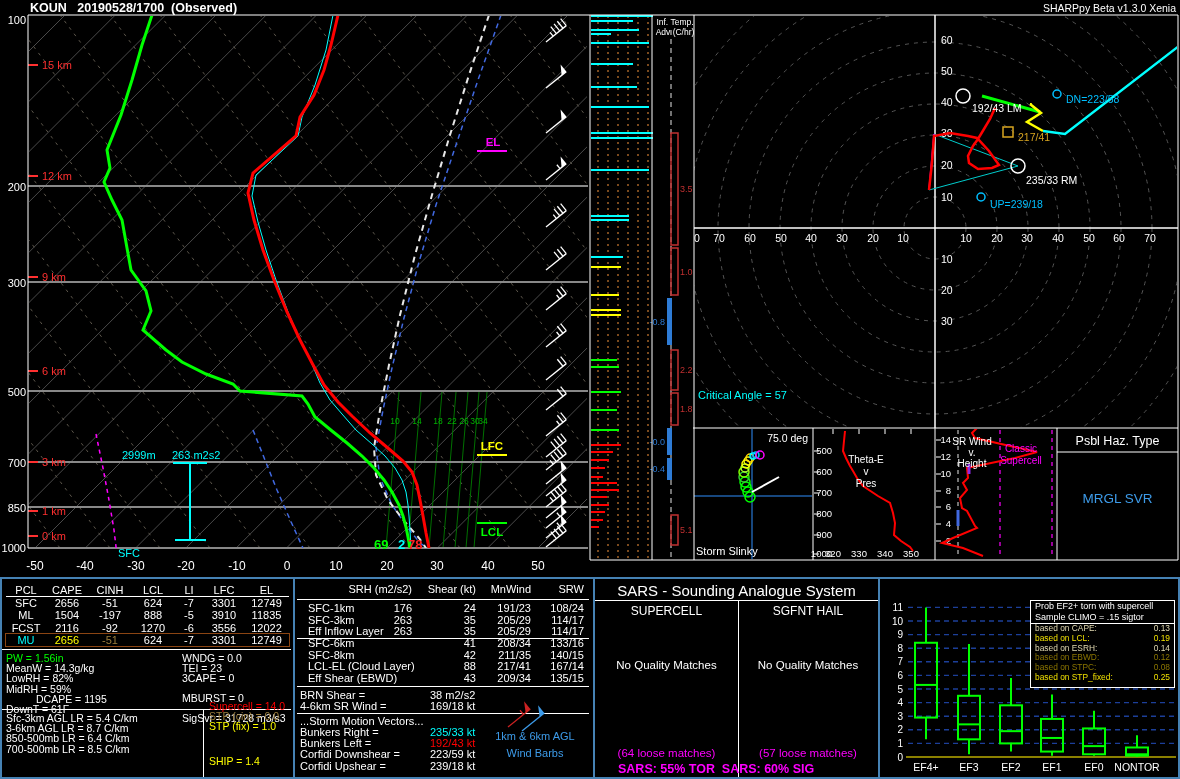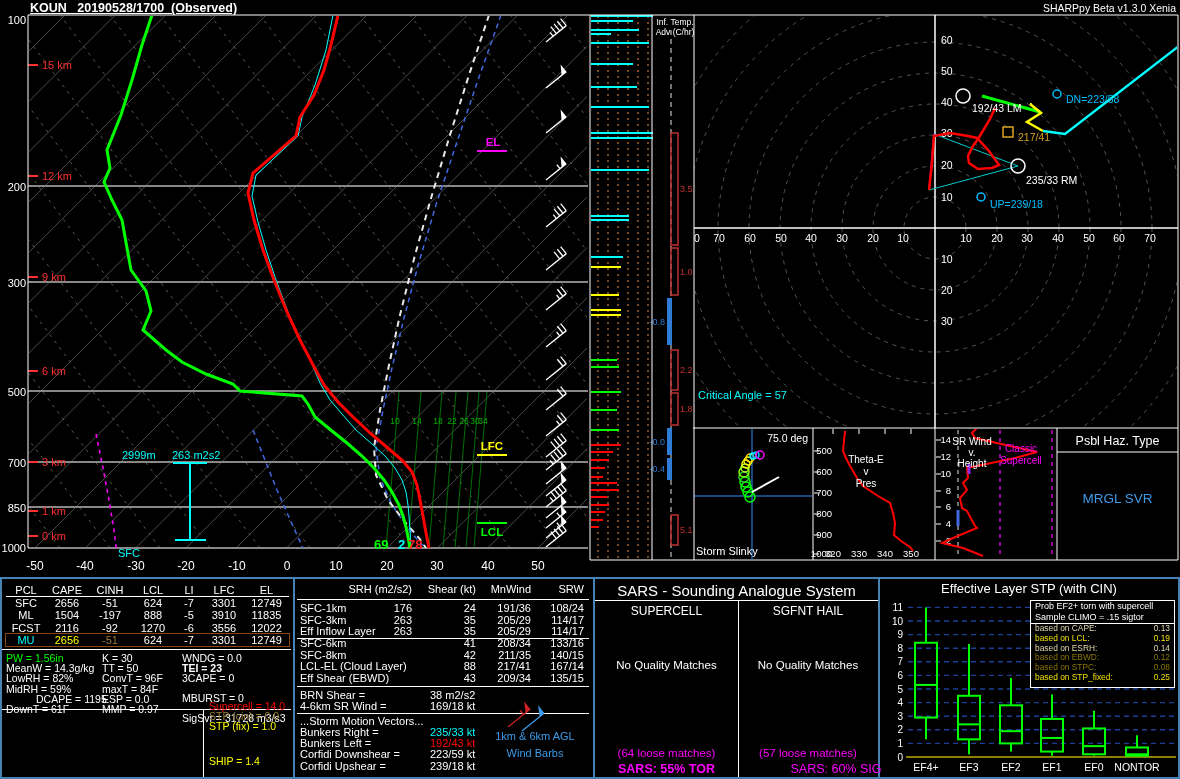--- a/index.html
+++ b/index.html
@@ -1,21 +1,21 @@
 <!DOCTYPE html>
 <html><head>
 <meta charset="utf-8">
 <style>
   html,body{margin:0;padding:0;background:#000;}
   #app{position:relative;width:1180px;height:779px;background:#000;overflow:hidden;
        font-family:"Liberation Sans",sans-serif;color:#fff;}
   .t{position:absolute;white-space:pre;}
   svg text{font-family:"Liberation Sans",sans-serif;}
   
-  .title{left:30px;top:1px;font-size:12.5px;font-weight:bold;color:#fff;text-decoration:underline;}
+  .title{left:30px;top:1px;font-size:12.5px;font-weight:bold;color:#fff;}
   .version{left:960px;top:2px;width:216px;text-align:right;font-size:10.5px;color:#fff;}
   
   .el-lab{left:478px;top:136px;width:30px;text-align:center;color:#FF00FF;font-size:11.5px;font-weight:bold;}
   .lfc-lab{left:474px;top:440px;width:36px;text-align:center;color:#FFFF00;font-size:11.5px;font-weight:bold;}
   .lcl-lab{left:474px;top:526px;width:36px;text-align:center;color:#00FF00;font-size:11.5px;font-weight:bold;}
   .sfc-lab{left:118px;top:547px;color:#00FFFF;font-size:11px;}
   .inflow-d{left:122px;top:449px;color:#00FFFF;font-size:11px;}
   .inflow-s{left:172px;top:449px;color:#00FFFF;font-size:11px;}
   .sv-dp{left:374px;top:537px;color:#00FF00;font-size:13px;font-weight:bold;}
   .sv-wb{left:398px;top:537px;color:#00FFFF;font-size:13px;font-weight:bold;}
@@ -47,21 +47,21 @@
   .phead{border-bottom:1px solid #fff;}
   .murow{outline:1px solid #8B4513;}
   .cyan{color:#00FFFF;} .yel{color:#FFFF00;} .dimbr{color:#9B7D3C;} .mag{color:#FF00FF;}
   .idxcol{position:absolute;font-size:10.5px;}
   .idx-line{height:10.2px;line-height:10.2px;white-space:pre;}
   
   .srh-head{position:absolute;left:300px;top:4px;display:grid;grid-template-columns:112px 64px 55px 53px;width:284px;font-size:11px;}
   .srh-head span{text-align:right;}
   #srhrows{position:absolute;left:300px;top:24px;width:284px;}
   .srh-row{display:grid;grid-template-columns:70px 42px 64px 55px 53px;height:11.7px;line-height:11.7px;font-size:11px;}
-  .srh-row .c0{text-align:left;white-space:nowrap;}
+  .srh-row .c0{text-align:left;white-space:nowrap;margin-left:8px;}
   .srh-row .cr{text-align:right;}
   .mrow{position:absolute;font-size:11px;line-height:11.2px;white-space:pre;}
   
   .sars-title{position:absolute;left:595px;top:3px;width:283px;text-align:center;font-size:15px;}
   .sars-col{position:absolute;font-size:12px;text-align:center;}
   
   #probbox{position:absolute;left:1030px;top:21px;width:145px;height:88px;border:1.5px solid #fff;background:#000;box-sizing:border-box;}
   .prob-title{font-size:9px;line-height:11px;padding-left:4px;color:#fff;white-space:pre;}
   .prob-sub{border-bottom:1px solid #fff;}
   .prob-row{display:flex;justify-content:space-between;padding:0 4px;height:9.8px;font-size:8.4px;line-height:9.8px;}
@@ -561,60 +561,58 @@
     <div class="hline" style="left:2px;top:70px;width:289px"></div>
 
     <div class="idxcol" style="left:6px;top:74px">
         <div class="idx-line" style="color: rgb(0, 255, 0);">PW = 1.56in</div>
         <div class="idx-line" style="color: rgb(255, 255, 255);">MeanW = 14.3g/kg</div>
         <div class="idx-line" style="color: rgb(255, 255, 255);">LowRH = 82%</div>
         <div class="idx-line" style="color: rgb(255, 255, 255);">MidRH = 59%</div>
         <div class="idx-line" style="color: rgb(255, 255, 255); padding-left: 30px;">DCAPE = 1195</div>
         <div class="idx-line" style="color: rgb(255, 255, 255);">DownT = 61F</div>
       </div>
-    <div class="idxcol" style="left:102px;top:74px">
-        <div class="idx-line" style="color: rgb(255, 255, 255);">K = 30</div>
-        <div class="idx-line" style="color: rgb(255, 255, 255);">TT = 50</div>
-        <div class="idx-line" style="color: rgb(255, 255, 255);">ConvT = 96F</div>
-        <div class="idx-line" style="color: rgb(255, 255, 255);">maxT = 84F</div>
-        <div class="idx-line" style="color: rgb(255, 255, 255);">ESP = 0.0</div>
-        <div class="idx-line" style="color: rgb(255, 255, 255);">MMP = 0.97</div>
-      </div>
     <div class="idxcol" style="left:182px;top:74px">
         <div class="idx-line" style="color: rgb(255, 255, 255);">WNDG = 0.0</div>
-        <div class="idx-line" style="color: rgb(255, 255, 255); font-weight: bold;">TEI = 23</div>
+        <div class="idx-line" style="color: rgb(255, 255, 255);">TEI = 23</div>
         <div class="idx-line" style="color: rgb(255, 255, 255);">3CAPE = 0</div>
         <div class="idx-line" style="color: rgb(255, 255, 255); margin-top: 9px;">MBURST = 0</div>
         <div class="idx-line" style="color: rgb(255, 255, 255);"></div>
         <div class="idx-line" style="color: rgb(255, 255, 255);">SigSvr = 31728 m3/s3</div>
       </div>
     <div class="hline" style="left:2px;top:130px;width:289px"></div>
     <div class="vline" style="left:203px;top:130px;height:68px"></div>
 
+    <div class="idxcol" style="left:6px;top:134px">
+        <div class="idx-line">Sfc-3km AGL LR = 5.4 C/km</div>
+        <div class="idx-line">3-6km AGL LR = 8.7 C/km</div>
+        <div class="idx-line">850-500mb LR = 6.4 C/km</div>
+        <div class="idx-line">700-500mb LR = 8.5 C/km</div>
+      </div>
 
     <div class="idxcol" style="left:209px;top:122px">
         <div class="idx-line" style="color: rgb(255, 0, 0);">Supercell = 14.0</div>
         <div class="idx-line" style="color: rgb(155, 125, 60);">STP (cin) = 0.0</div>
         <div class="idx-line" style="color: rgb(255, 255, 0);">STP (fix) = 1.0</div>
         <div class="idx-line" style="color: rgb(255, 255, 0); margin-top: 24px;">SHIP = 1.4</div>
       </div>
 
     <div class="srh-head">
       <span>SRH (m2/s2)</span>
         <span>Shear (kt)</span>
         <span>MnWind</span>
         <span>SRW</span>
     </div>
     <div class="hline" style="left:297px;top:20px;width:292px"></div>
     <div id="srhrows">
       <div class="srh-row">
           <span class="c0">SFC-1km</span>
           <span class="cr">176</span>
           <span class="cr">24</span>
-          <span class="cr">191/36</span>
+          <span class="cr">191/23</span>
           <span class="cr">108/24</span>
         </div>
 
       <div class="srh-row">
           <span class="c0">SFC-3km</span>
           <span class="cr">263</span>
           <span class="cr">35</span>
           <span class="cr">205/29</span>
           <span class="cr">114/17</span>
         </div>
@@ -689,23 +687,22 @@
     <div class="sars-title">SARS - Sounding Analogue System</div>
     <div class="hline" style="left:595px;top:21px;width:283px"></div>
     <div class="vline" style="left:738px;top:21px;height:177px"></div>
     <div class="sars-col" style="left:597px;top:25px;width:139px">SUPERCELL</div>
     <div class="sars-col" style="left:740px;top:25px;width:136px">SGFNT HAIL</div>
     <div class="sars-col" style="left:597px;top:80px;width:139px;font-size:11.5px">No Quality Matches</div>
     <div class="sars-col" style="left:740px;top:80px;width:136px;font-size:11.5px">No Quality Matches</div>
     <div class="sars-col mag" style="left:597px;top:168px;width:139px;font-size:11.5px">(64 loose matches)</div>
     <div class="sars-col mag" style="left:597px;top:183px;width:139px;font-size:12.5px;font-weight:bold">SARS: 55% TOR</div>
     <div class="sars-col mag" style="left:740px;top:168px;width:136px;font-size:11.5px">(57 loose matches)</div>
-    <div class="sars-col mag" style="left:768px;top:183px;width:136px;font-size:12.5px;font-weight:normal">SARS: 60% SIG</div>
-
-    <div class="sars-col" style="left:880px;top:2px;width:298px;font-size:13px">Effective Layer STP (with CIN)</div>
+    <div class="sars-col mag" style="left:700px;top:183px;width:136px;font-size:12.5px;font-weight:bold">SARS: 60% SIG</div>
+
     <svg id="stpsvg" width="300" height="198" style="position:absolute;left:878px;top:0">
         <line x1="30" y1="164.4" x2="296" y2="164.4" stroke="#1C3F99" stroke-width="1.4" stroke-dasharray="5,4"></line>
         <line x1="30" y1="150.8" x2="296" y2="150.8" stroke="#1C3F99" stroke-width="1.4" stroke-dasharray="5,4"></line>
         <line x1="30" y1="137.2" x2="296" y2="137.2" stroke="#1C3F99" stroke-width="1.4" stroke-dasharray="5,4"></line>
         <line x1="30" y1="123.6" x2="296" y2="123.6" stroke="#1C3F99" stroke-width="1.4" stroke-dasharray="5,4"></line>
         <line x1="30" y1="110" x2="296" y2="110" stroke="#1C3F99" stroke-width="1.4" stroke-dasharray="5,4"></line>
         <line x1="30" y1="96.4" x2="296" y2="96.4" stroke="#1C3F99" stroke-width="1.4" stroke-dasharray="5,4"></line>
         <line x1="30" y1="82.8" x2="296" y2="82.8" stroke="#1C3F99" stroke-width="1.4" stroke-dasharray="5,4"></line>
         <line x1="30" y1="69.2" x2="296" y2="69.2" stroke="#1C3F99" stroke-width="1.4" stroke-dasharray="5,4"></line>
         <line x1="30" y1="55.60000000000001" x2="296" y2="55.60000000000001" stroke="#1C3F99" stroke-width="1.4" stroke-dasharray="5,4"></line>

